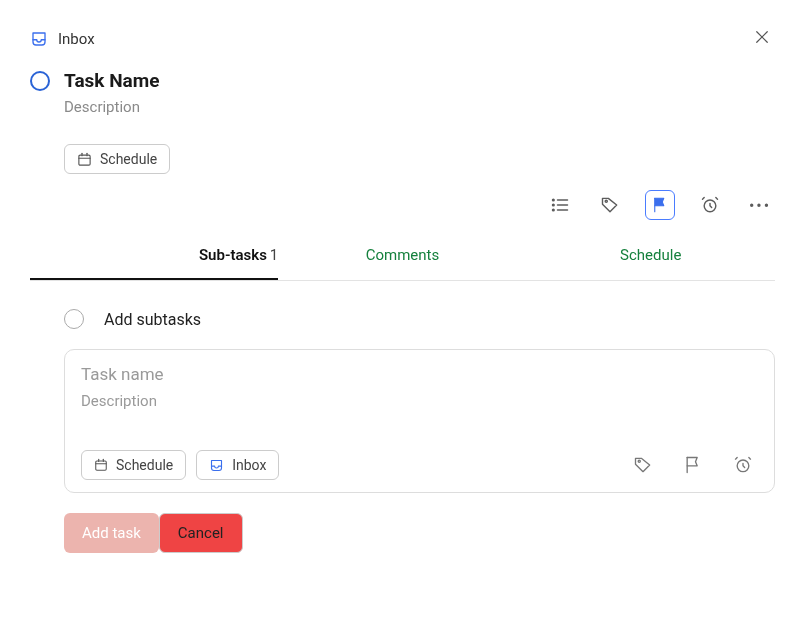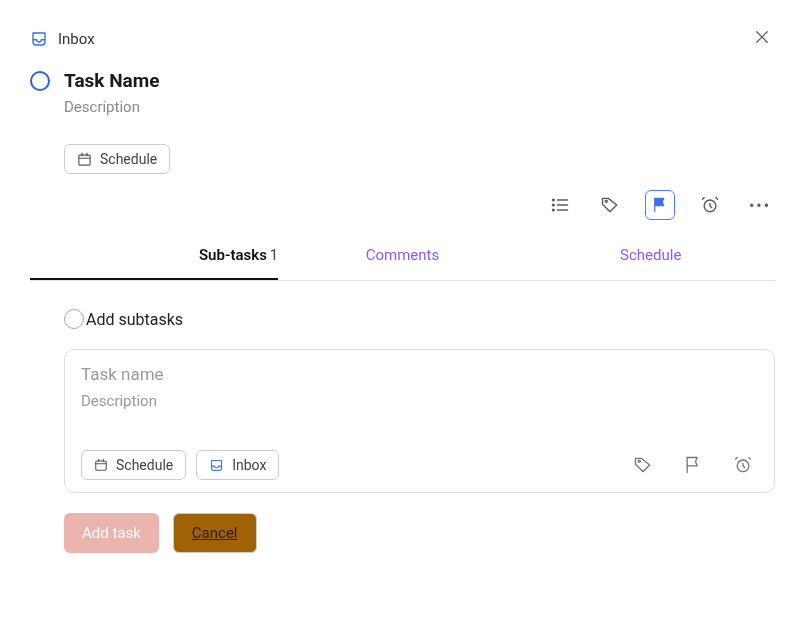--- a/index.html
+++ b/index.html
@@ -104,21 +104,21 @@
     .tabs {
       display: flex;
       border-bottom: 1px solid #e3e3e3;
       margin-top: 12px;
     }
     .tab {
       flex: 0 0 auto;
       width: 33.33%;
       text-align: center;
       padding: 14px 0;
-      color: #8b5cf6;
+      color: #15803d;
       font-size: 15px;
       cursor: pointer;
     }
     .tab.active {
       color: #111;
       font-weight: 600;
       border-bottom: 2px solid #111;
       text-align: right;
     }
     .tab .count {
@@ -127,21 +127,21 @@
       color: #444;
     }
 
     .subtask-area {
       padding-left: 34px;
       padding-top: 28px;
     }
     .subtask-row {
       display: flex;
       align-items: center;
-      gap: 2px;
+      gap: 20px;
       margin-bottom: 20px;
     }
     .subtask-circle {
       width: 20px;
       height: 20px;
       border: 1.5px solid #aaa;
       border-radius: 50%;
       flex-shrink: 0;
     }
     .subtask-label {
@@ -186,39 +186,37 @@
     }
     .chip.project svg { color:#2a63d6; }
     .editor-icons {
       display: flex;
       gap: 20px;
       color: #777;
     }
 
     .buttons-row {
       display: flex;
-      gap: 14px;
       margin-top: 20px;
     }
     .btn {
       padding: 10px 18px;
       border-radius: 6px;
       font-size: 15px;
       cursor: pointer;
       border: none;
     }
     .btn-add {
       background: #ecb4ae;
       color: #fff;
     }
     .btn-cancel {
-      background: #a16207;
+      background: #ef4444;
       border: 1px solid #ccc;
       color: #222;
-      text-decoration: underline;
     }
     .more-dots { letter-spacing: 2px; font-size: 16px; color:#5c5c5c;}
   </style>
 </head>
 <body>
 
 <div class="header-row">
   <div class="breadcrumb">
     <span>
       <svg width="18" height="18" viewBox="0 0 24 24" fill="none" stroke="#3b6fed" stroke-width="1.8" stroke-linecap="round" stroke-linejoin="round">

